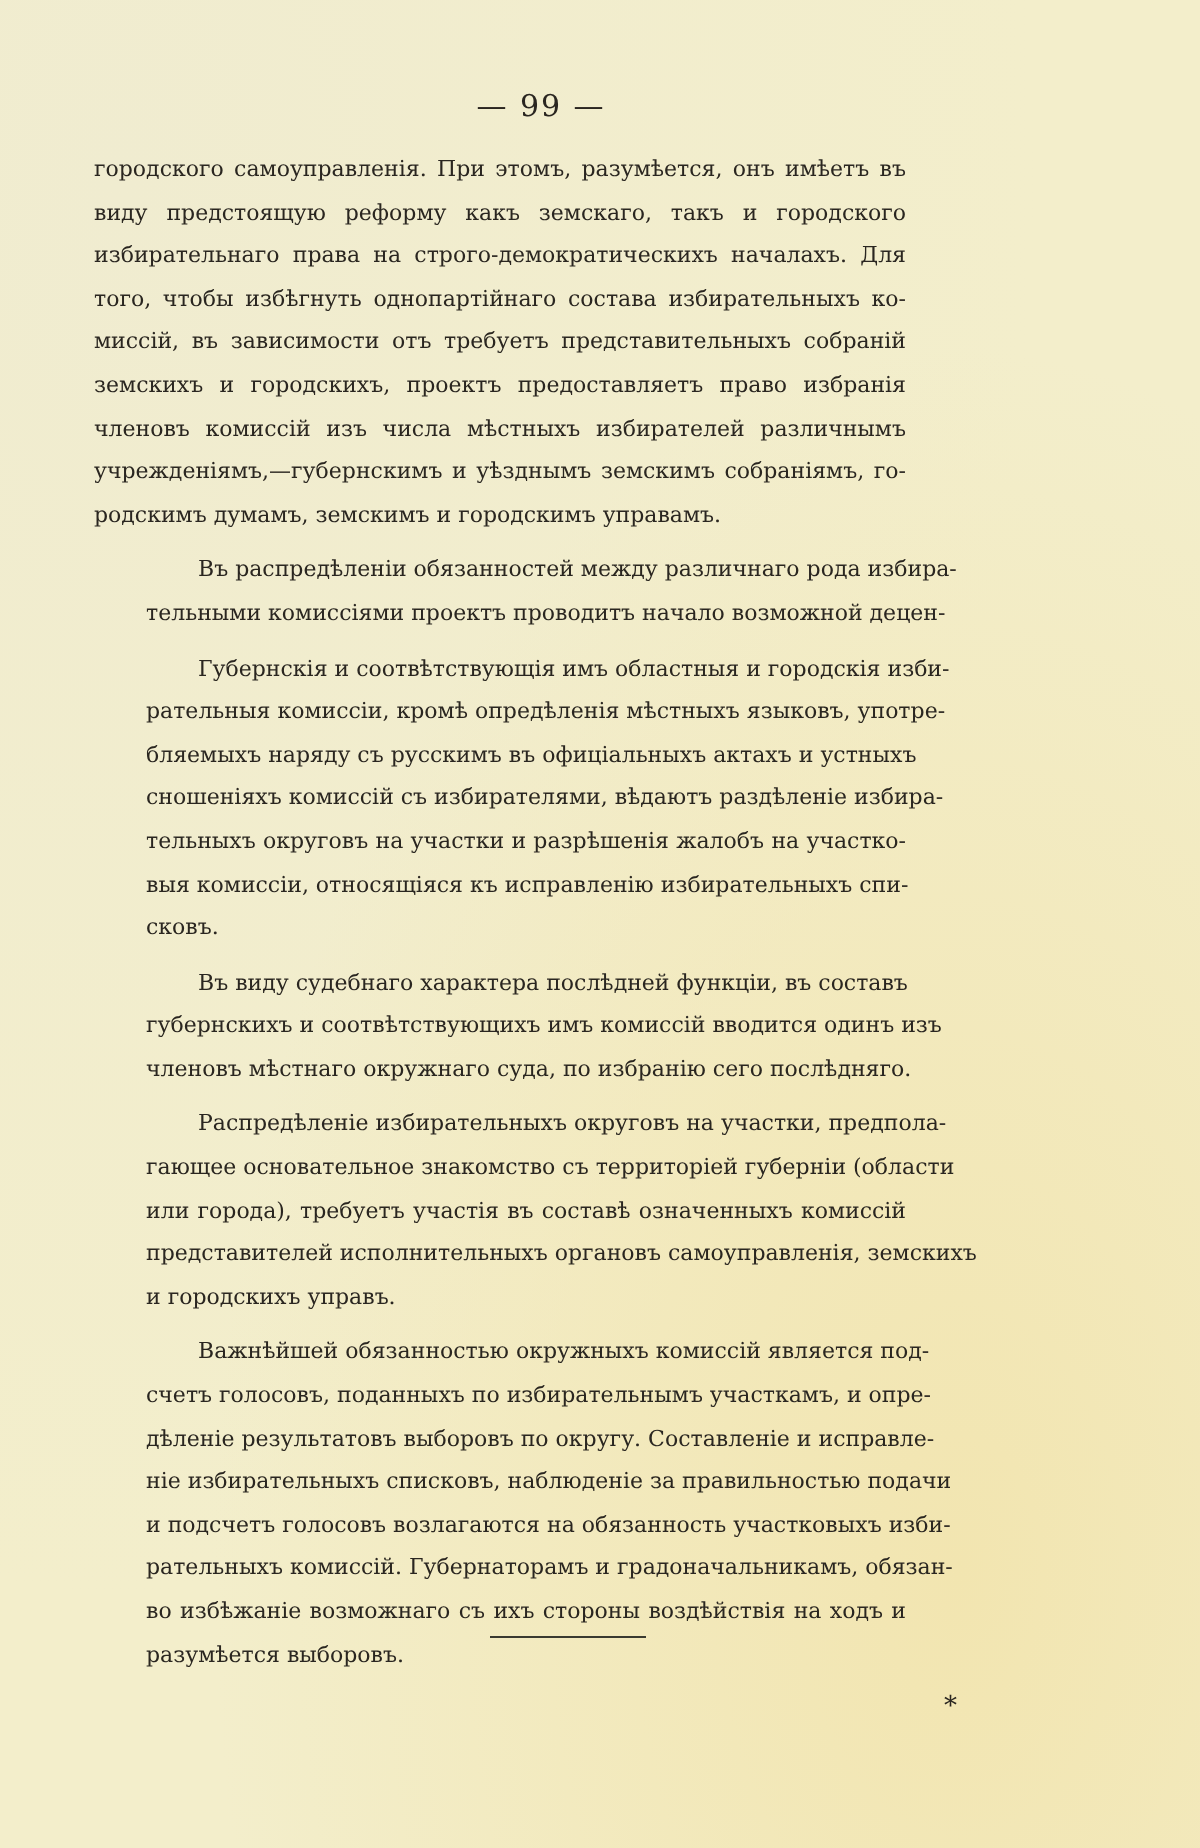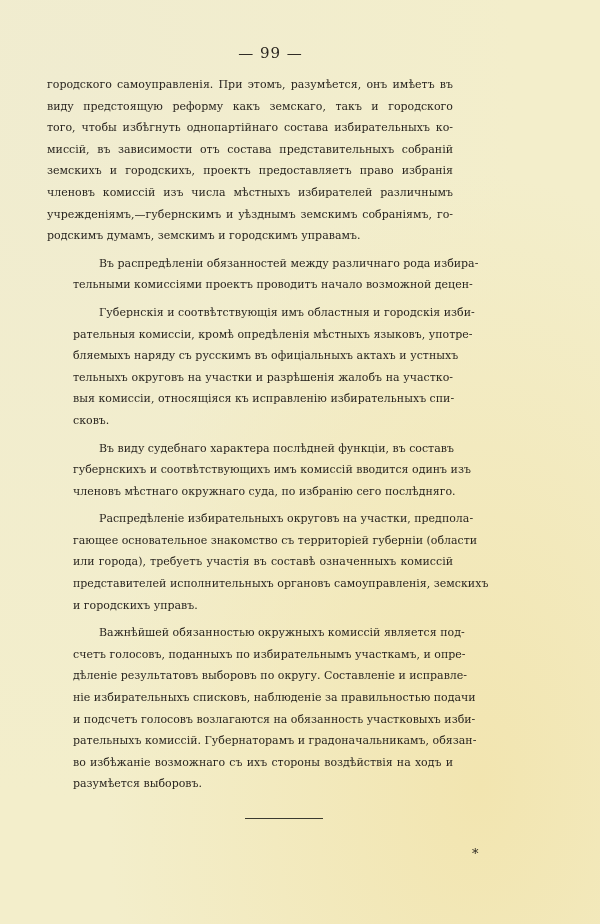--- a/index.html
+++ b/index.html
@@ -36,37 +36,39 @@
 </head>
 <body>
 
 <div class="page-number">— 99 —</div>
 
 <div class="body-text">
 
   <div class="para first">
     <span class="line">городского самоуправленія. При этомъ, разумѣется, онъ имѣетъ въ</span>
     <span class="line">виду предстоящую реформу какъ земскаго, такъ и городского</span>
+    <span class="line">избирательнаго права на строго-демократическихъ началахъ. Для</span>
     <span class="line">того, чтобы избѣгнуть однопартійнаго состава избирательныхъ ко-</span>
-    <span class="line">миссій, въ зависимости отъ состава представительныхъ собраній</span>
+    <span class="line">миссій, въ зависимости отъ требуетъ представительныхъ собраній</span>
     <span class="line">земскихъ и городскихъ, проектъ предоставляетъ право избранія</span>
     <span class="line">членовъ комиссій изъ числа мѣстныхъ избирателей различнымъ</span>
     <span class="line">учрежденіямъ,—губернскимъ и уѣзднымъ земскимъ собраніямъ, го-</span>
     <span class="line last">родскимъ думамъ, земскимъ и городскимъ управамъ.</span>
   </div>
 
   <div class="para">
     <span class="line" style="padding-left:26px">Въ распредѣленіи обязанностей между различнаго рода избира-</span>
     <span class="line"><span>тельными комиссіями проектъ проводитъ начало возможной </span><span class="italic">децен-</span></span>
   </div>
 
   <div class="para">
     <span class="line" style="padding-left:26px">Губернскія и соотвѣтствующія имъ областныя и городскія изби-</span>
     <span class="line">рательныя комиссіи, кромѣ опредѣленія мѣстныхъ языковъ, употре-</span>
     <span class="line">бляемыхъ наряду съ русскимъ въ офиціальныхъ актахъ и устныхъ</span>
+    <span class="line">сношеніяхъ комиссій съ избирателями, вѣдаютъ раздѣленіе избира-</span>
     <span class="line">тельныхъ округовъ на участки и разрѣшенія жалобъ на участко-</span>
     <span class="line">выя комиссіи, относящіяся къ исправленію избирательныхъ спи-</span>
     <span class="line last">сковъ.</span>
   </div>
 
   <div class="para">
     <span class="line" style="padding-left:26px">Въ виду судебнаго характера послѣдней функціи, въ составъ</span>
     <span class="line">губернскихъ и соотвѣтствующихъ имъ комиссій вводится одинъ изъ</span>
     <span class="line last">членовъ мѣстнаго окружнаго суда, по избранію сего послѣдняго.</span>
   </div>

